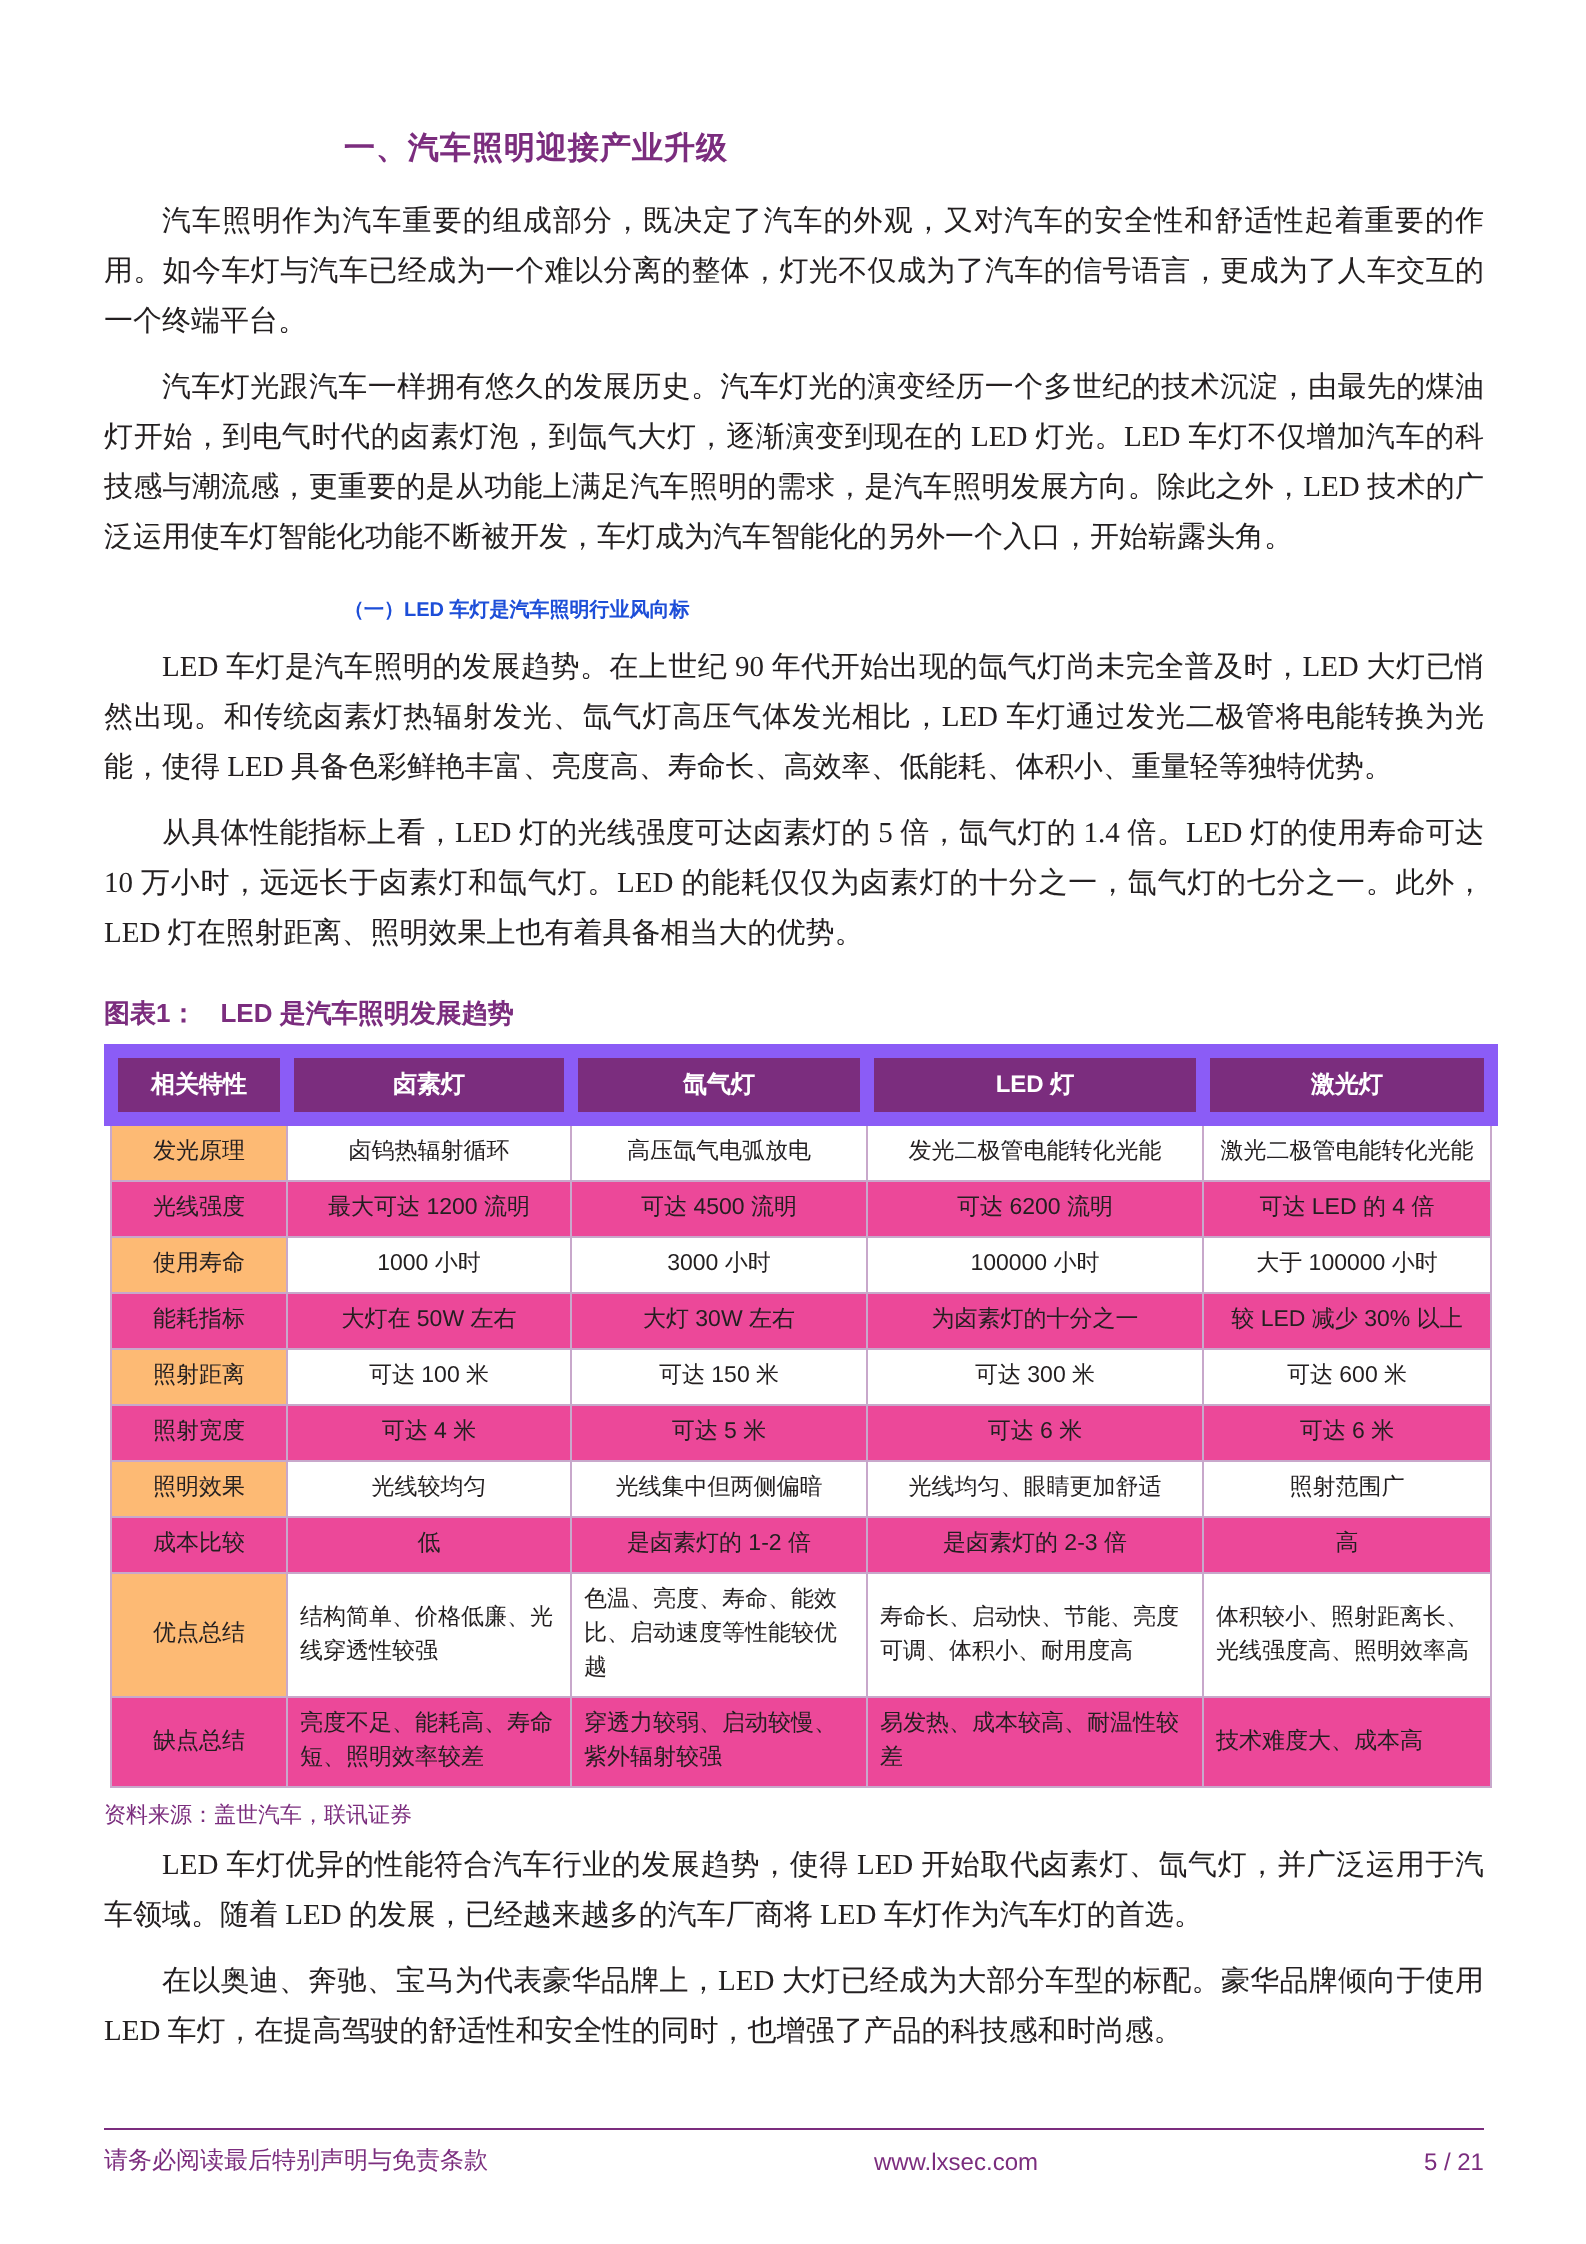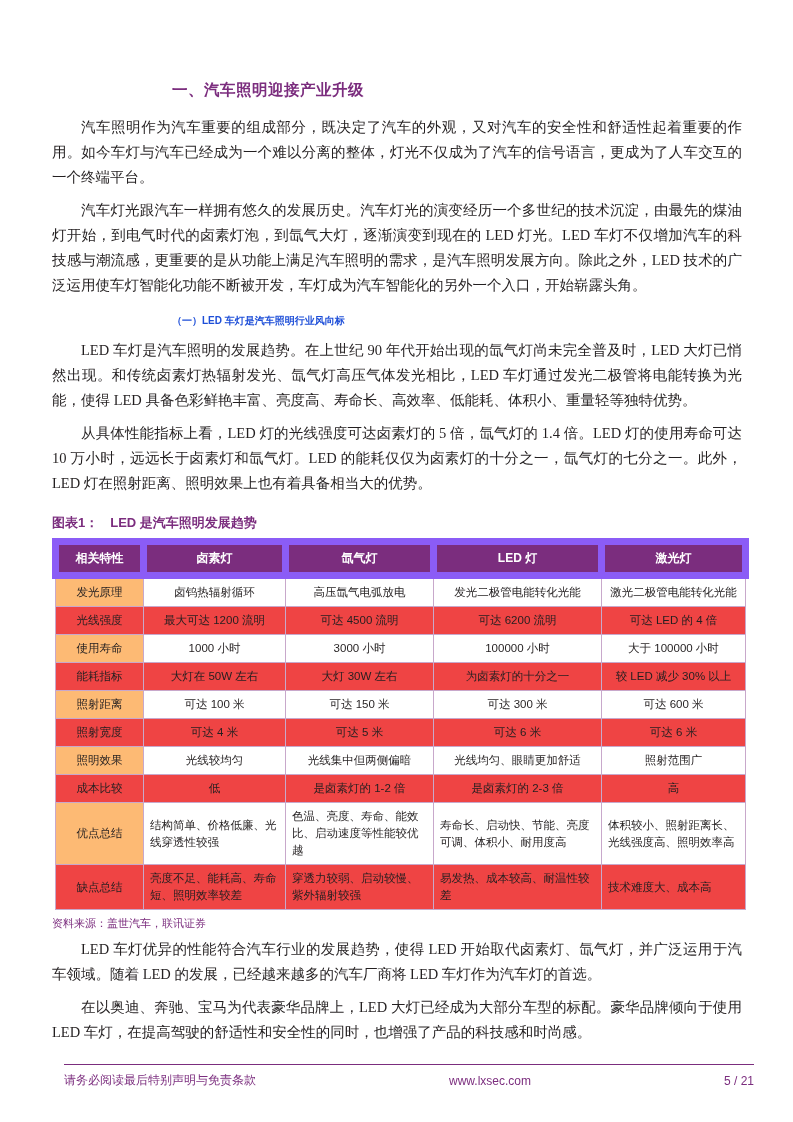--- a/index.html
+++ b/index.html
@@ -18,21 +18,21 @@
     position: absolute;
     left: 0; top: 0;
     width: 793px;
     height: 1122px;
     box-sizing: border-box;
     padding: 0;
   }
   .content {
     position: absolute;
     left: 52px;
-    top: 80px;
+    top: 64px;
     width: 690px;
   }
 
   
   .h1 {
     color: #7b2d7e;
     font-family: "Liberation Sans", sans-serif;
     font-weight: bold;
     font-size: 15.5px;
     letter-spacing: 0.5px;
@@ -95,21 +95,21 @@
     vertical-align: middle;
     line-height: 17px;
     color: #231f20;
   }
   table.data td.rowhead {
     background: #fdba74;
     font-weight: normal;
     text-align: center;
   }
   table.data tr.alt td {
-    background: #ef4444;
+    background: #ec4899;
   }
   table.data td.wrap {
     text-align: left;
     padding-left: 6px;
     padding-right: 6px;
   }
   .src {
     color: #7b2d7e;
     font-family: "Liberation Sans", sans-serif;
     font-size: 11px;
@@ -124,21 +124,20 @@
     top: 1064px;
     width: 690px;
     border-top: 1px solid #7b2d7e;
     padding-top: 7px;
     font-family: "Liberation Sans", sans-serif;
     font-size: 12px;
     color: #7b2d7e;
     display: flex;
     justify-content: space-between;
     align-items: center;
-    margin-left: 12px;
   }
   .footer .mid { color: #7b2d7e; }
   .footer .right { color: #7b2d7e; }
 </style>
 </head>
 <body>
 
 <div class="page">
 
   <div class="content">

